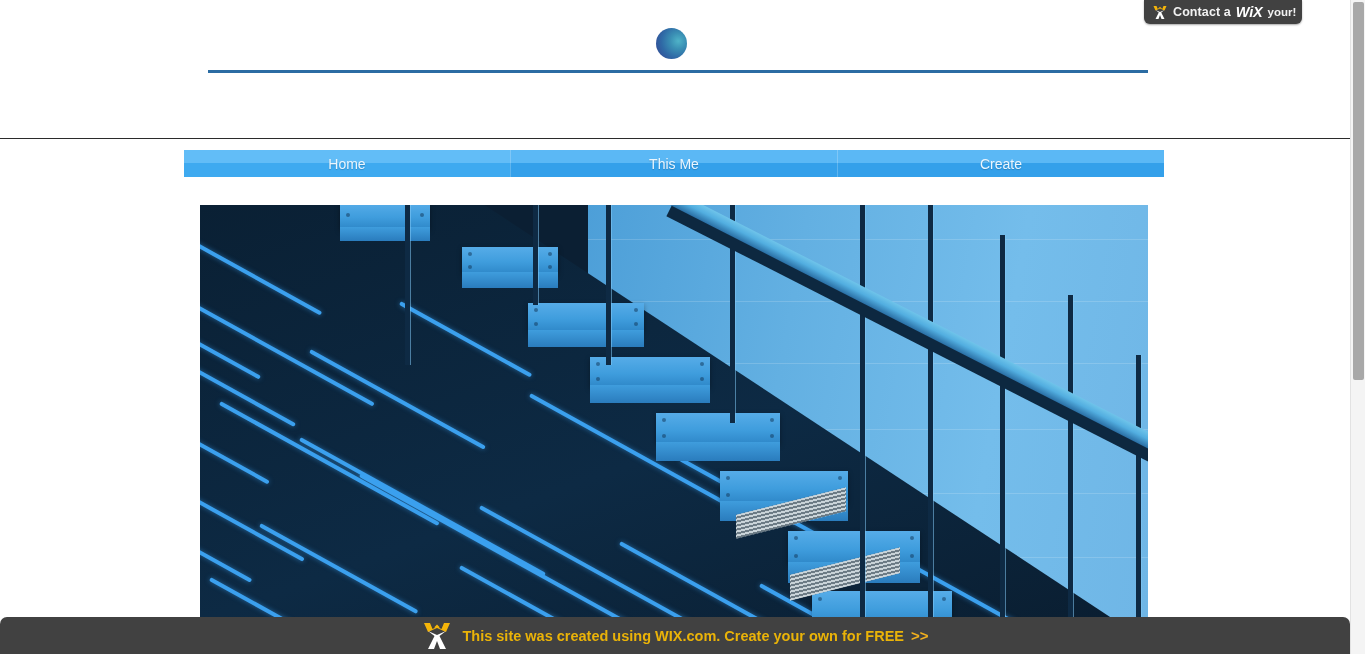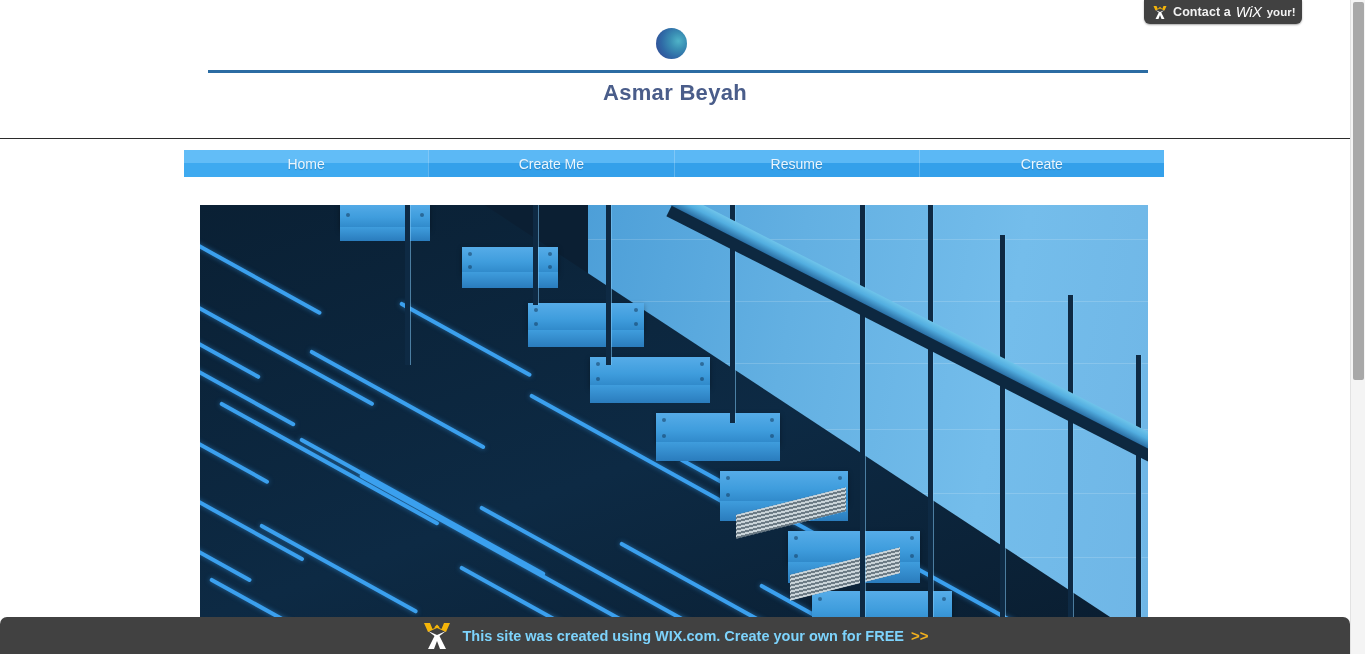--- a/index.html
+++ b/index.html
@@ -20,21 +20,21 @@
     position:absolute; left:1144px; top:0px; width:158px; height:24px;
     background:#414141; border-radius:0 0 6px 6px;
     display:flex; align-items:center; gap:5px; padding:0 10px 0 8px;
     box-shadow:0 1px 2px rgba(0,0,0,.35);
     cursor:pointer; z-index:40;
   }
   #promo-badge .wix-mark {
     width:16px; height:15px; flex:0 0 auto; position:relative; display:block;
   }
   .badge-txt { color:#f2f2f2; font-size:12.5px; font-weight:bold; white-space:nowrap; letter-spacing:.1px; }
-  .badge-wix { color:#ffffff; font-size:14.5px; font-weight:normal; font-style:italic; letter-spacing:-.2px; }
+  .badge-wix { color:#ffffff; font-size:14.5px; font-weight:bold; font-style:italic; letter-spacing:-.2px; }
   .badge-tail { color:#f2f2f2; font-size:11.5px; font-weight:bold; }
 
   
   #site-header { position:absolute; left:0; top:0; width:1350px; height:138px; background:#fff; }
 
   #logo-circle {
     position:absolute; left:656px; top:28px; width:31px; height:31px; border-radius:50%;
     background:radial-gradient(circle at 72% 42%, #4fb3c8 0%, #3a8fb4 28%, #2f6aa6 58%, #34408f 100%);
   }
 
@@ -128,21 +128,21 @@
   }
 
   
   #wix-footer {
     position:absolute; left:0px; top:617px; width:1350px; height:37px;
     background:#414141; border-radius:7px 7px 0 0;
     display:flex; align-items:center; justify-content:center; gap:7px;
     z-index:30;
   }
   #wix-footer .wix-mark-big { width:32px; height:30px; flex:0 0 auto; margin-right:2px; }
-  .footer-txt { color:#7dd3fc; font-size:14.5px; font-weight:bold; white-space:nowrap; }
+  .footer-txt { color:#eab308; font-size:14.5px; font-weight:bold; white-space:nowrap; }
   .footer-arrows { color:#f2b01e; font-size:15px; font-weight:bold; }
 
   
   #scrollbar-track {
     position:absolute; right:0; top:0; width:15px; height:654px;
     background:#f4f4f4; border-left:1px solid #e2e2e2;
   }
   #scrollbar-thumb {
     position:absolute; left:2px; top:2px; width:11px; height:378px;
     background:#a8a8a8; border-radius:2px; cursor:pointer;
@@ -154,34 +154,30 @@
 <div id="page">
 
   <div id="viewport">
 
     <div id="site-header">
 
       <div id="logo-circle"></div>
 
       <div id="header-rule"></div>
 
-      <div id="site-title">Asmar Beyah</div>
 
     </div>
     <div id="header-divider"></div>
 
     <div id="nav-bar">
       <div class="nav-item sel">
         <span>Home</span>
       </div>
       <div class="nav-item">
-        <span>Create Me</span>
-      </div>
-      <div class="nav-item">
-        <span>Resume</span>
+        <span>This Me</span>
       </div>
       <div class="nav-item">
         <span>Create</span>
       </div>
     </div>
 
     <div id="hero-photo">
 
       <div class="wall">
         <div class="brickline" style="top:34px;"></div>

